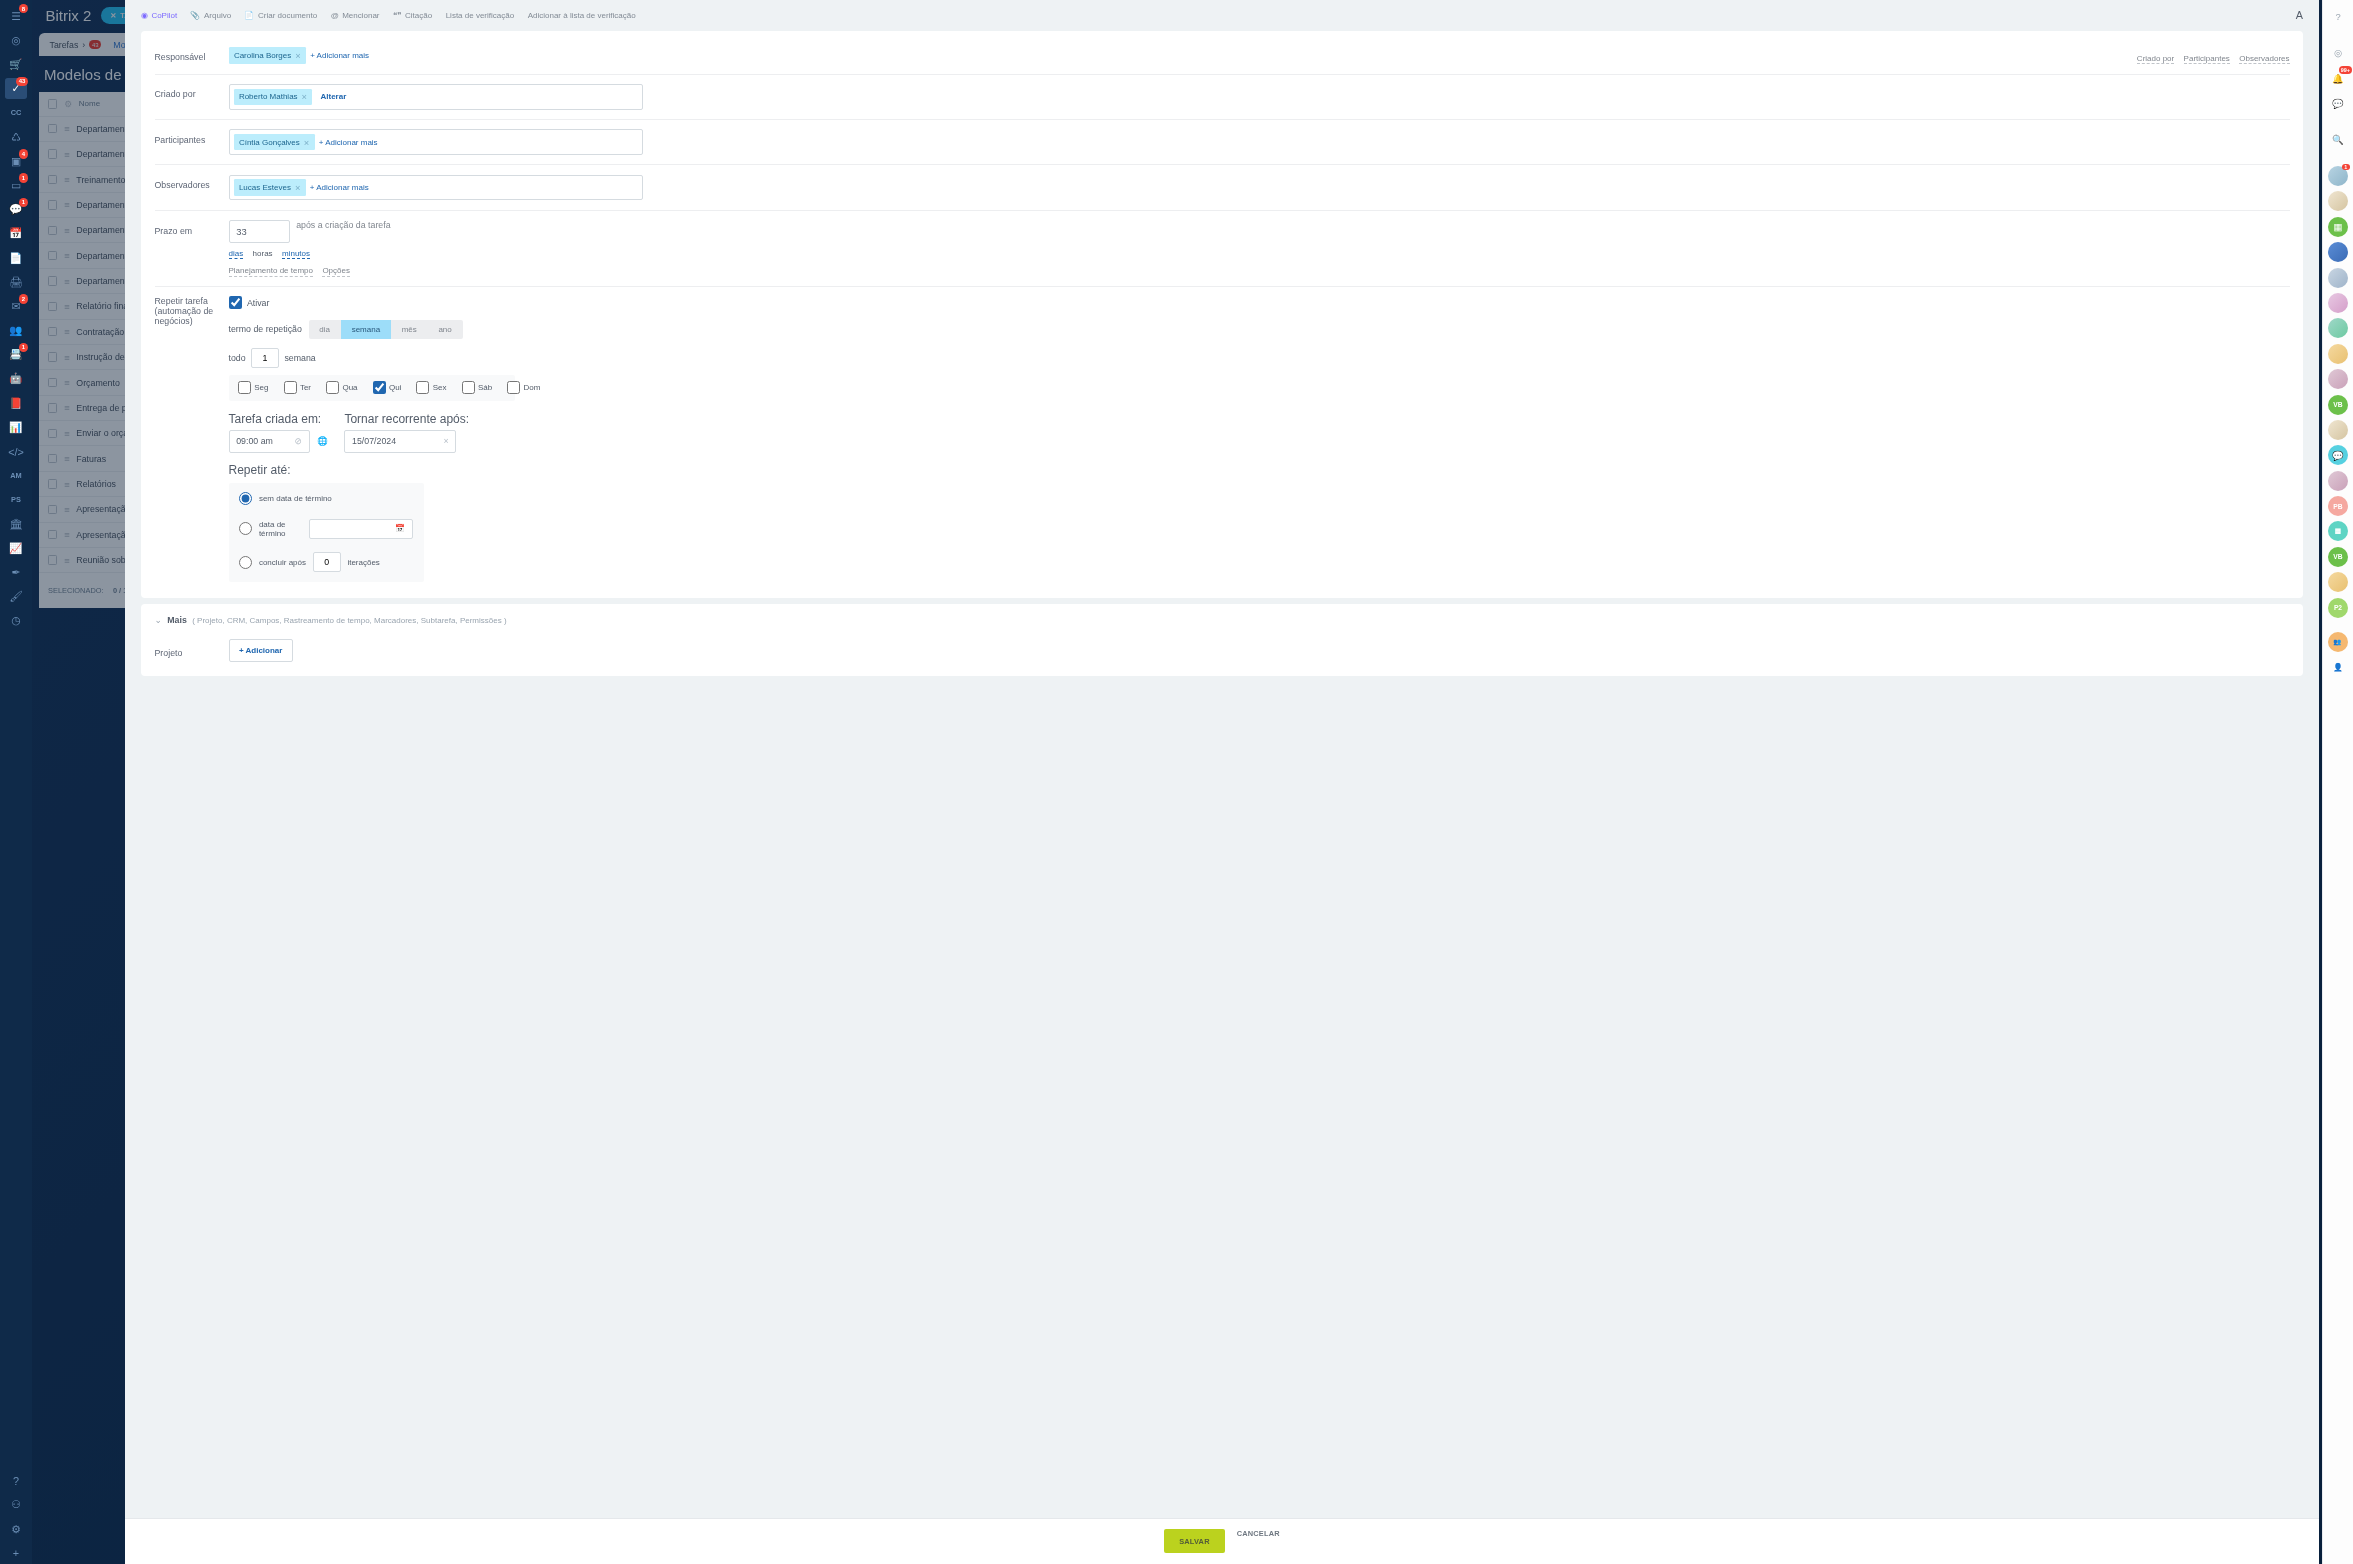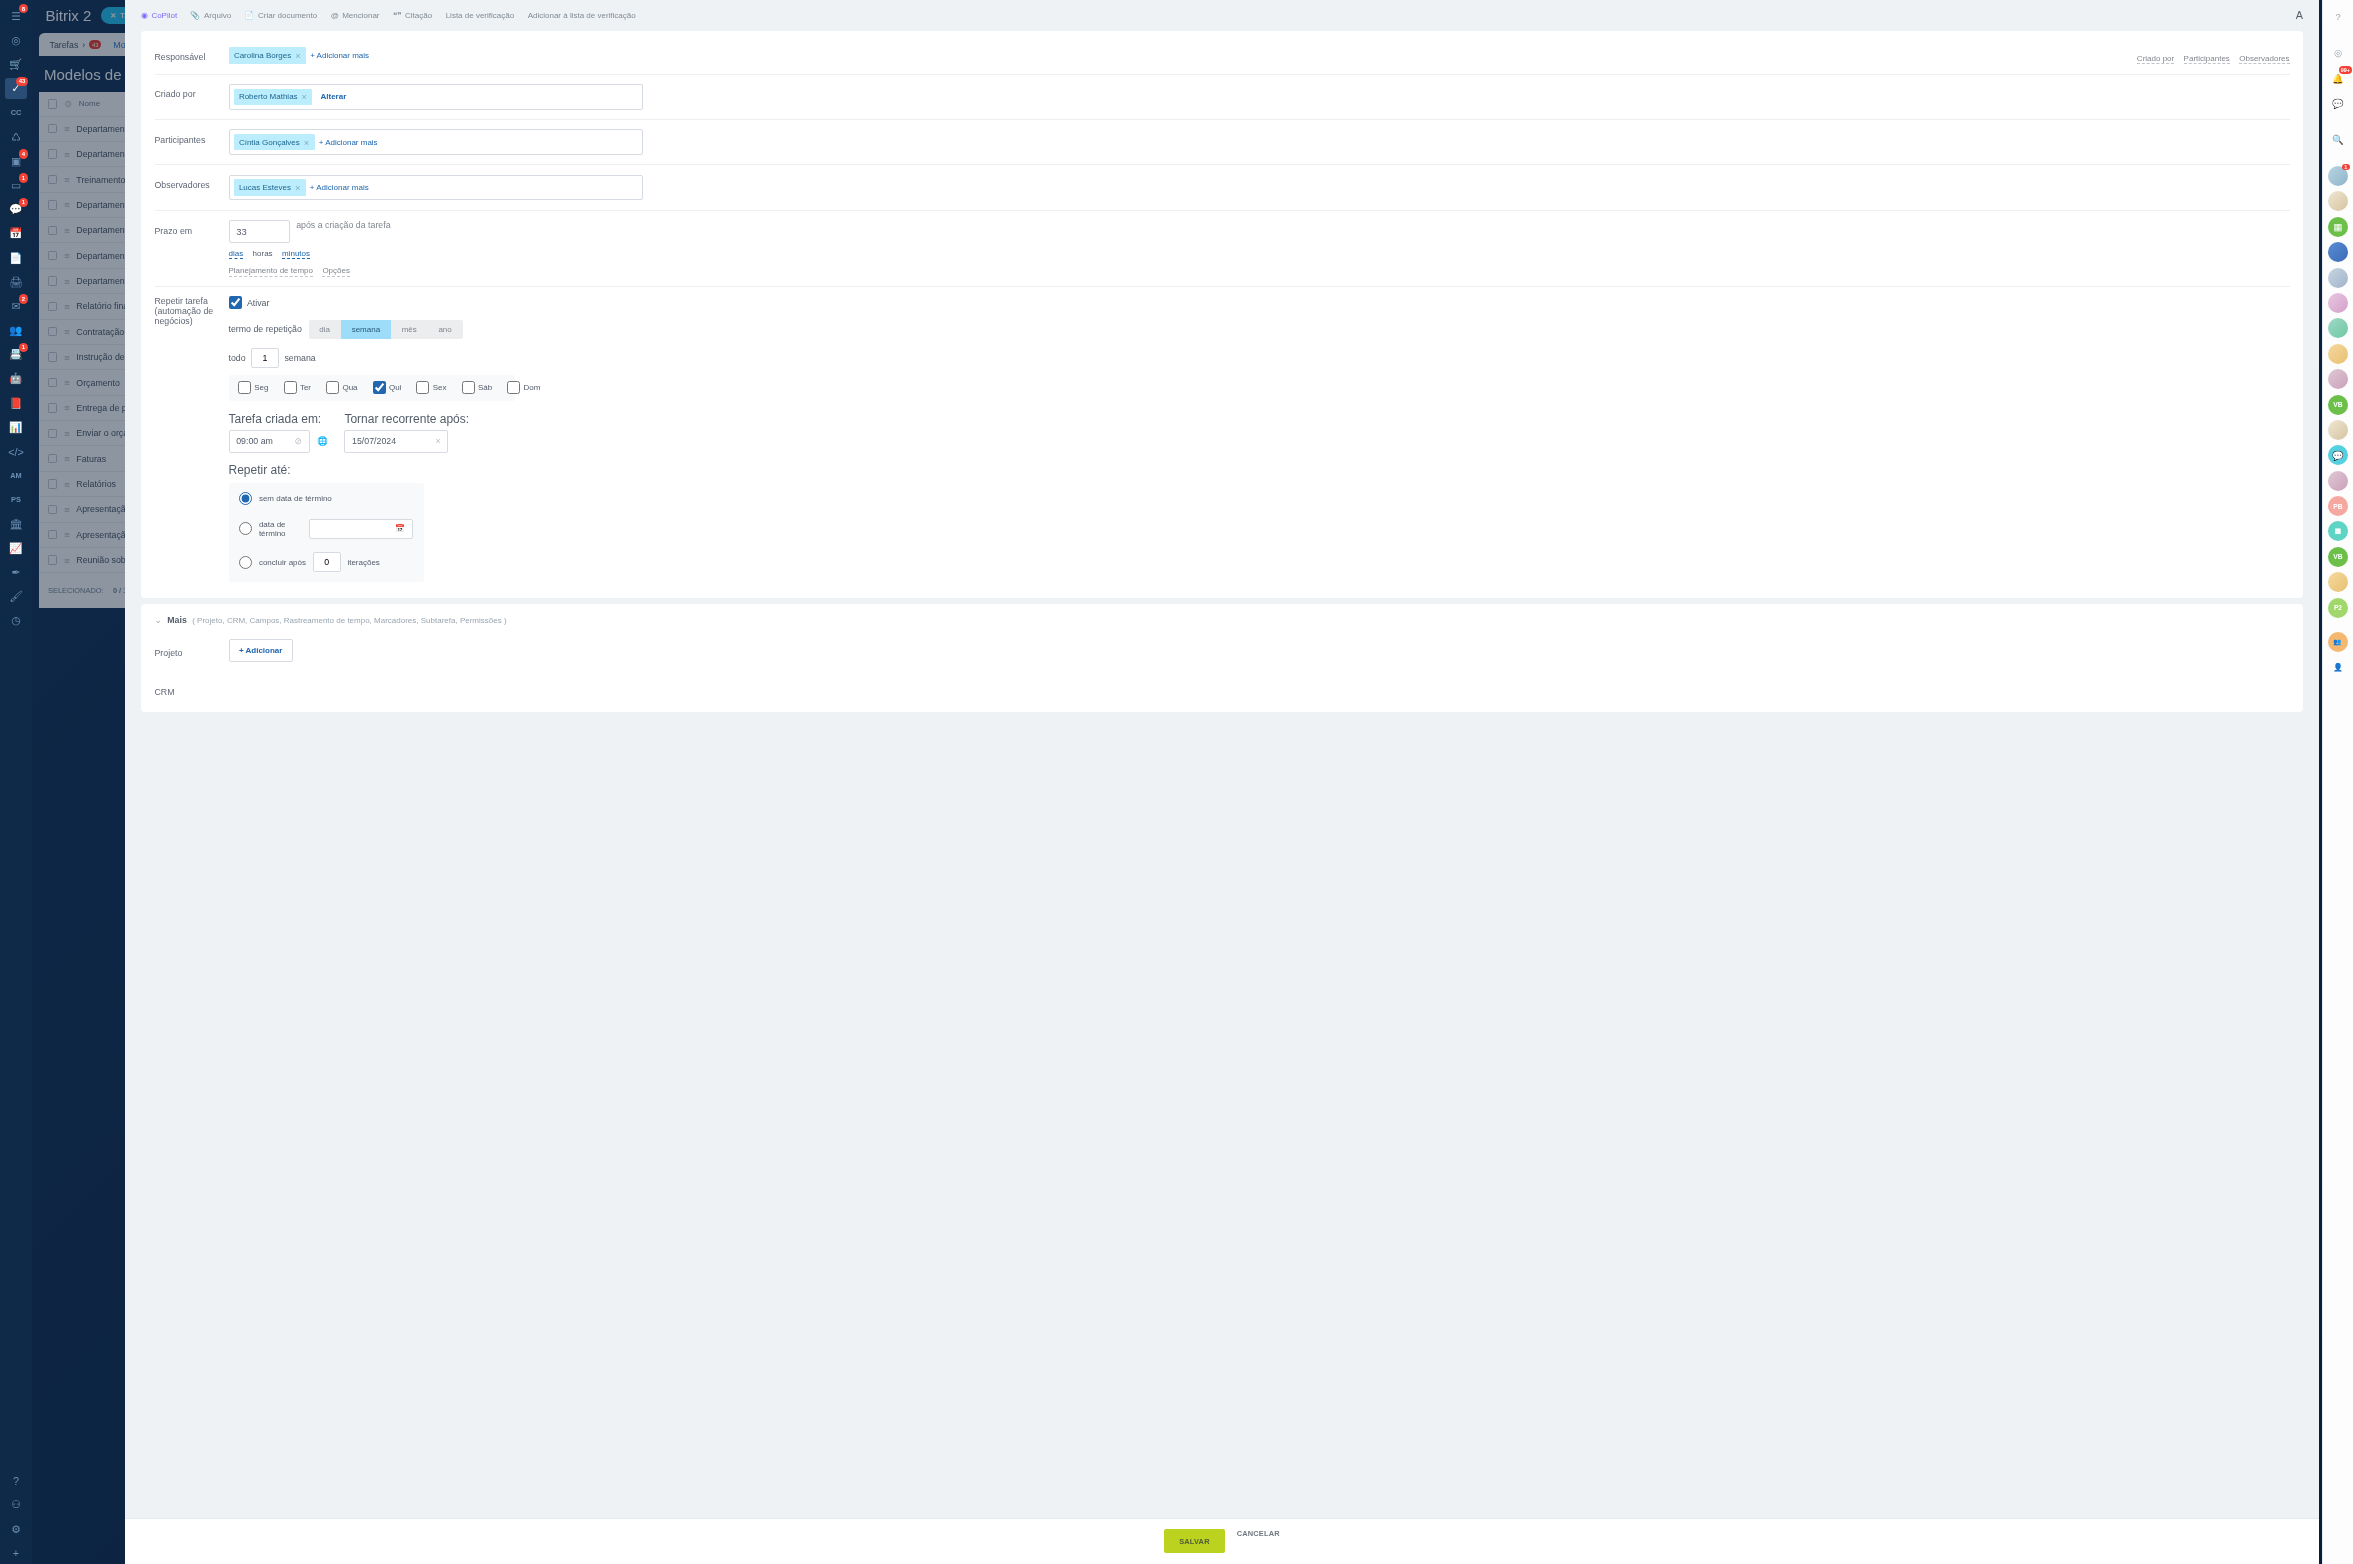--- a/index.html
+++ b/index.html
@@ -421,21 +421,21 @@
                 <div style="display:flex;gap:5.4px">
                   <div class="time-input">
                       <span>09:00 am</span>
                       <span class="clr">⊘</span>
                     </div>
                   <div class="tz-icon">🌐</div>
                 </div>
               </div>
               <div>
                 <div class="sub-label">Tornar recorrente após:</div>
-                <div class="time-input" style="width:104px">
+                <div class="time-input" style="width:112px">
                     <span>15/07/2024</span>
                     <span class="clr">×</span>
                   </div>
               </div>
             </div>
             <div class="sub-label">Repetir até:</div>
             <div class="repeat-box">
               <label class="repeat-opt">
                   <input type="radio" name="ru" checked="" style="">
                   <span>sem data de término</span>
@@ -461,23 +461,20 @@
 
       <div class="more-section">
         <div class="more-header">
           <span class="caret">⌄</span>
           <span style="font-weight:600">Mais</span>
           <span class="sub">( Projeto,  CRM,  Campos,  Rastreamento de tempo,  Marcadores,  Subtarefa,  Permissões )</span>
         </div>
         <div class="proj-row">
           <div class="form-label" style="padding-top:6.7px">Projeto</div>
           <div class="add-btn">+  Adicionar</div>
-        </div>
-        <div class="proj-row" style="margin-top:10.8px">
-          <div class="form-label" style="padding-top:6.7px">CRM</div>
         </div>
       </div>
     </div>
 
     <div class="modal-footer">
       <button class="btn-save">SALVAR</button>
       <button class="btn-cancel">CANCELAR</button>
     </div>
   </div>
 

